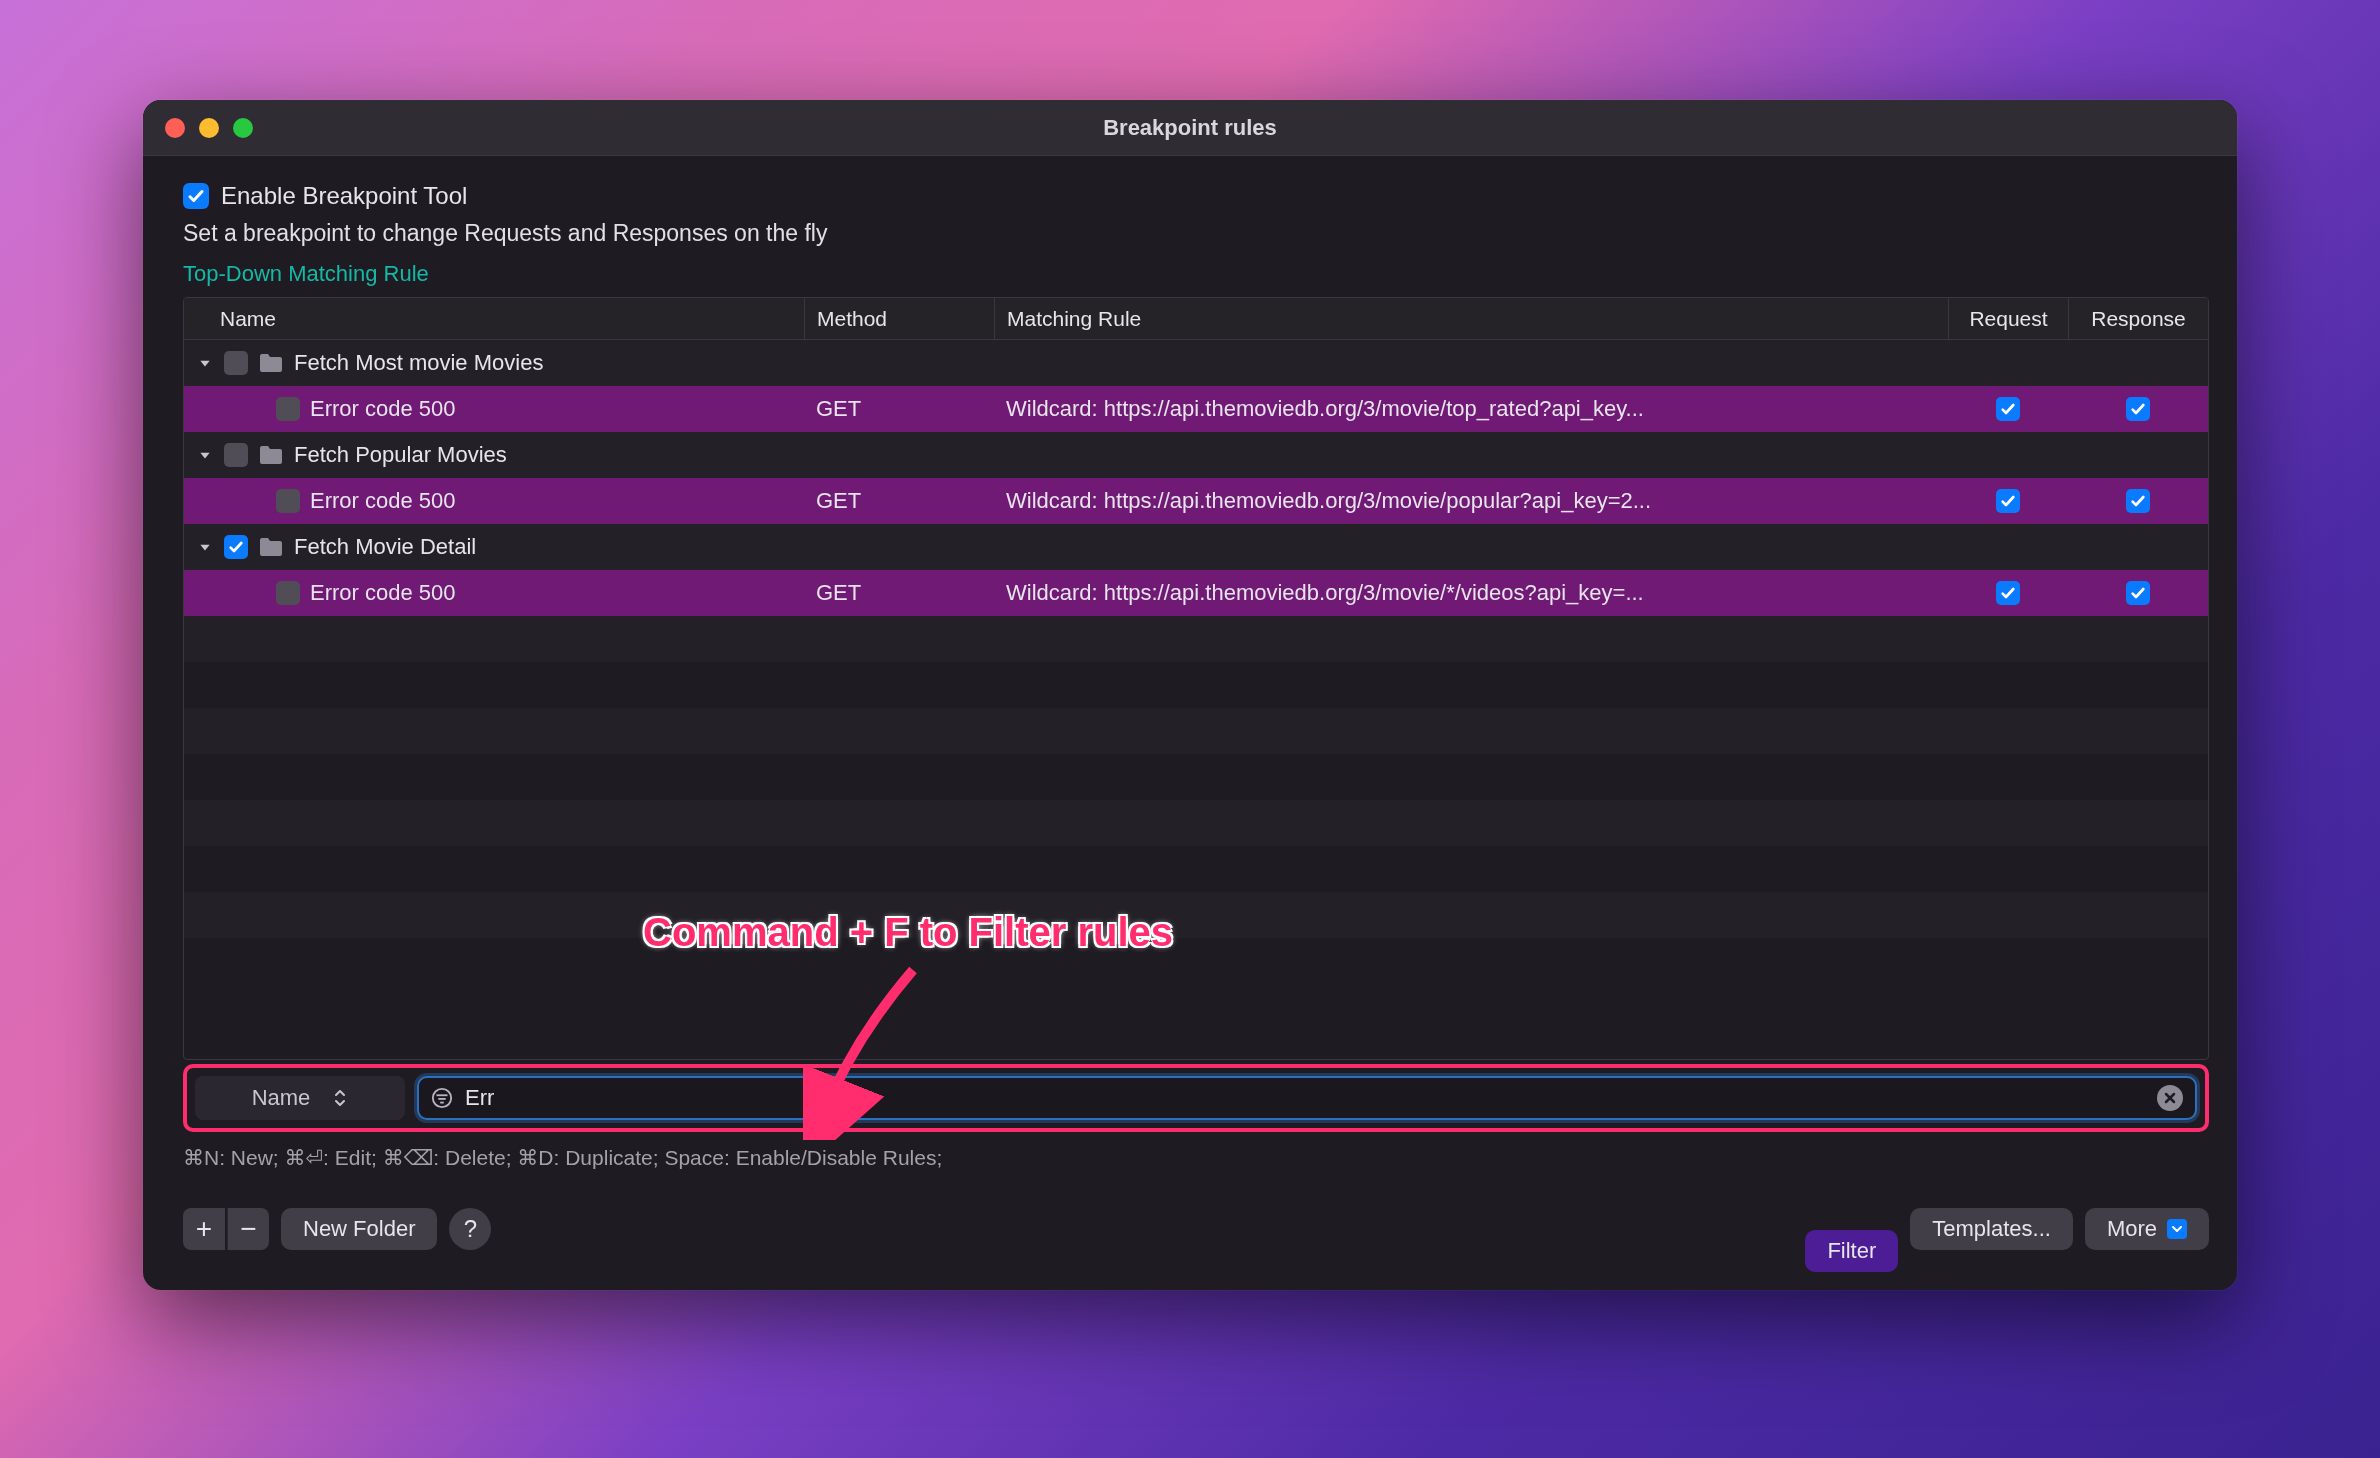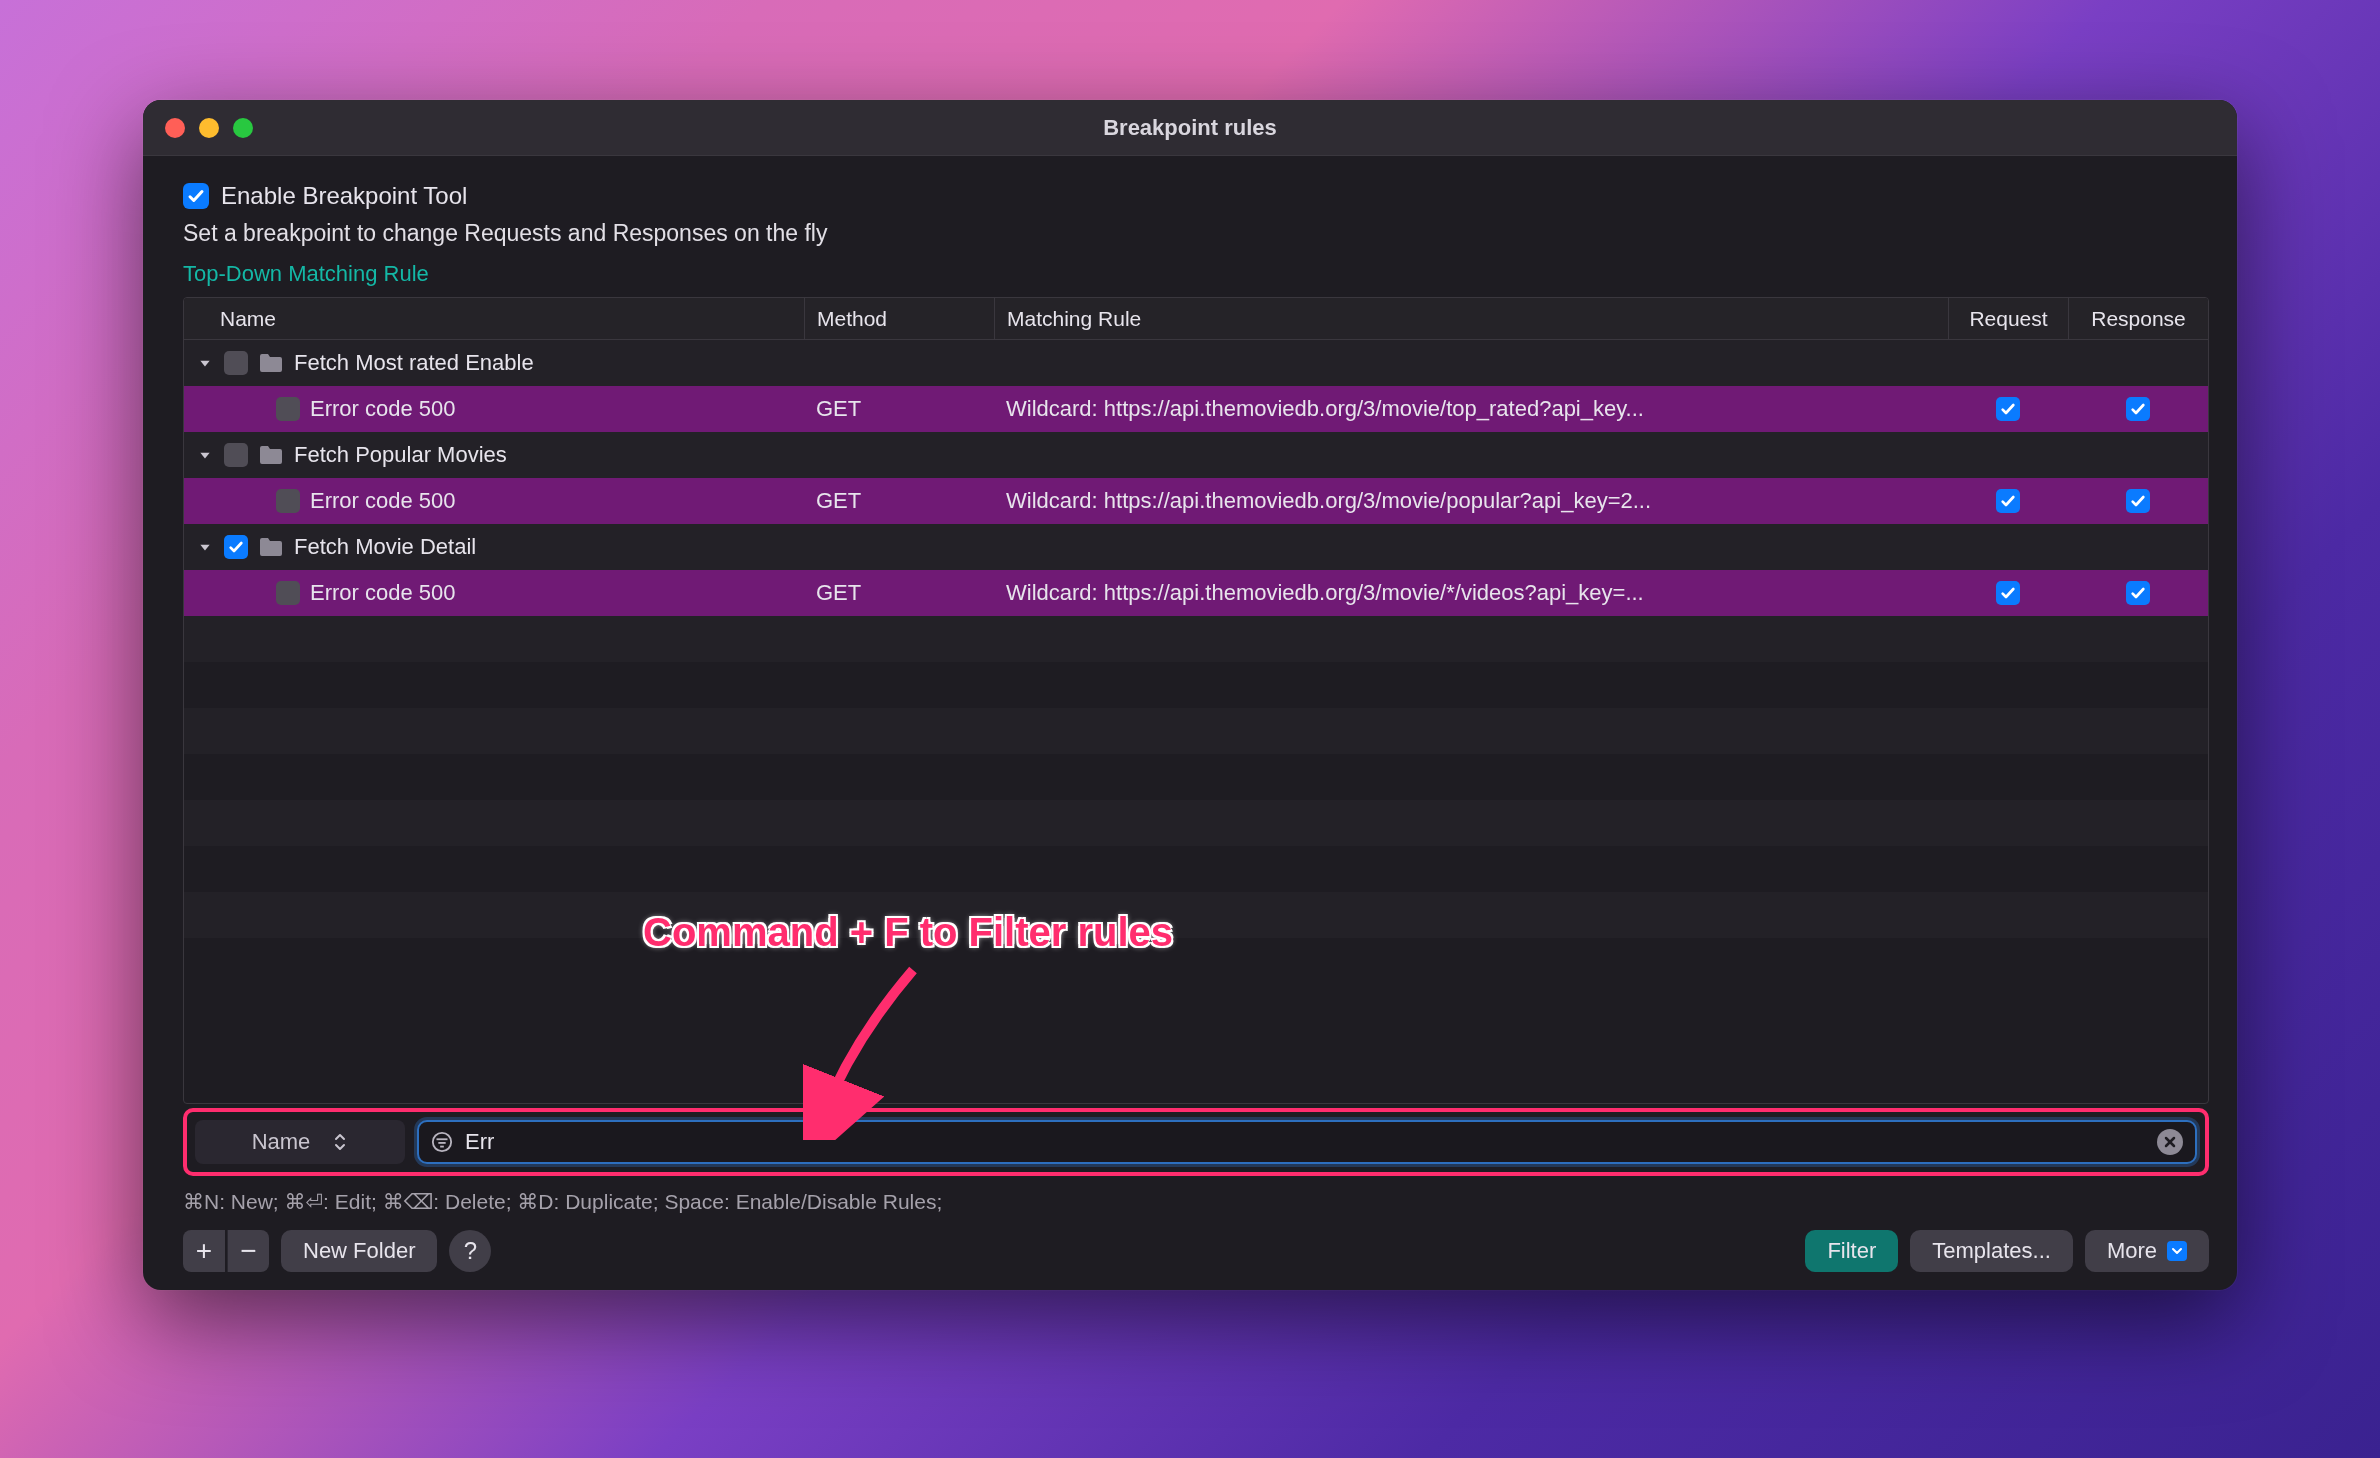--- a/index.html
+++ b/index.html
@@ -117,21 +117,21 @@
     display:flex; align-items:center; justify-content:center; color:#e7e4ec; font-size:28px;
   }
   .sq-btn.joined-left { border-radius:8px 0 0 8px; }
   .sq-btn.joined-right { border-radius:0 8px 8px 0; margin-left:-10px; border-left:1px solid #2a2830; }
   .pill-btn {
     height:42px; padding:0 22px; background:#413e48; border-radius:10px;
     display:flex; align-items:center; color:#e7e4ec; font-size:22px; gap:10px;
   }
   .circle-btn { width:42px; height:42px; border-radius:50%; background:#413e48; display:flex; align-items:center; justify-content:center; color:#e7e4ec; font-size:24px; }
   .spacer { flex:1; }
-  .primary-btn { background:#0f766e; }
+  .primary-btn { background:#4c1d95;margin-top:44px; }
   .chev-down { width:20px; height:20px; background:#0a7bff; border-radius:4px; display:flex; align-items:center; justify-content:center; }
   .chev-down svg { width:14px; height:14px; }
 
   
   .annotation-text {
     position:absolute; left:500px; top:810px;
     color:#ff2d6e; font-size:40px; font-weight:800;
     text-shadow: -2px -2px 0 #fff, 2px -2px 0 #fff, -2px 2px 0 #fff, 2px 2px 0 #fff, 0 0 6px #fff;
     z-index:50; pointer-events:none;
   }
@@ -195,21 +195,21 @@
                   <svg viewBox="0 0 12 12" width="14" height="14">
                     <path d="M2 4 L6 9 L10 4 Z" fill="#cac6d0"></path>
                   </svg>
                 </span>
                 <span class="mini-check off"></span>
                 <span class="folder-icon">
                   <svg viewBox="0 0 26 22">
                     <path d="M2 4 Q2 2 4 2 L10 2 L12 5 L22 5 Q24 5 24 7 L24 18 Q24 20 22 20 L4 20 Q2 20 2 18 Z" fill="#8d8995"></path>
                   </svg>
                 </span>
-                <span>Fetch Most rated Enable</span>
+                <span>Fetch Most movie Movies</span>
               </div>
               <div class="cell col-method"></div>
               <div class="cell col-rule"></div>
               <div class="cell col-req"></div>
               <div class="cell col-res"></div>
             </div>
             <div class="row striped-b">
               <div class="cell col-name">
                 <span class="indent"></span>
                 <span class="indent"></span>

